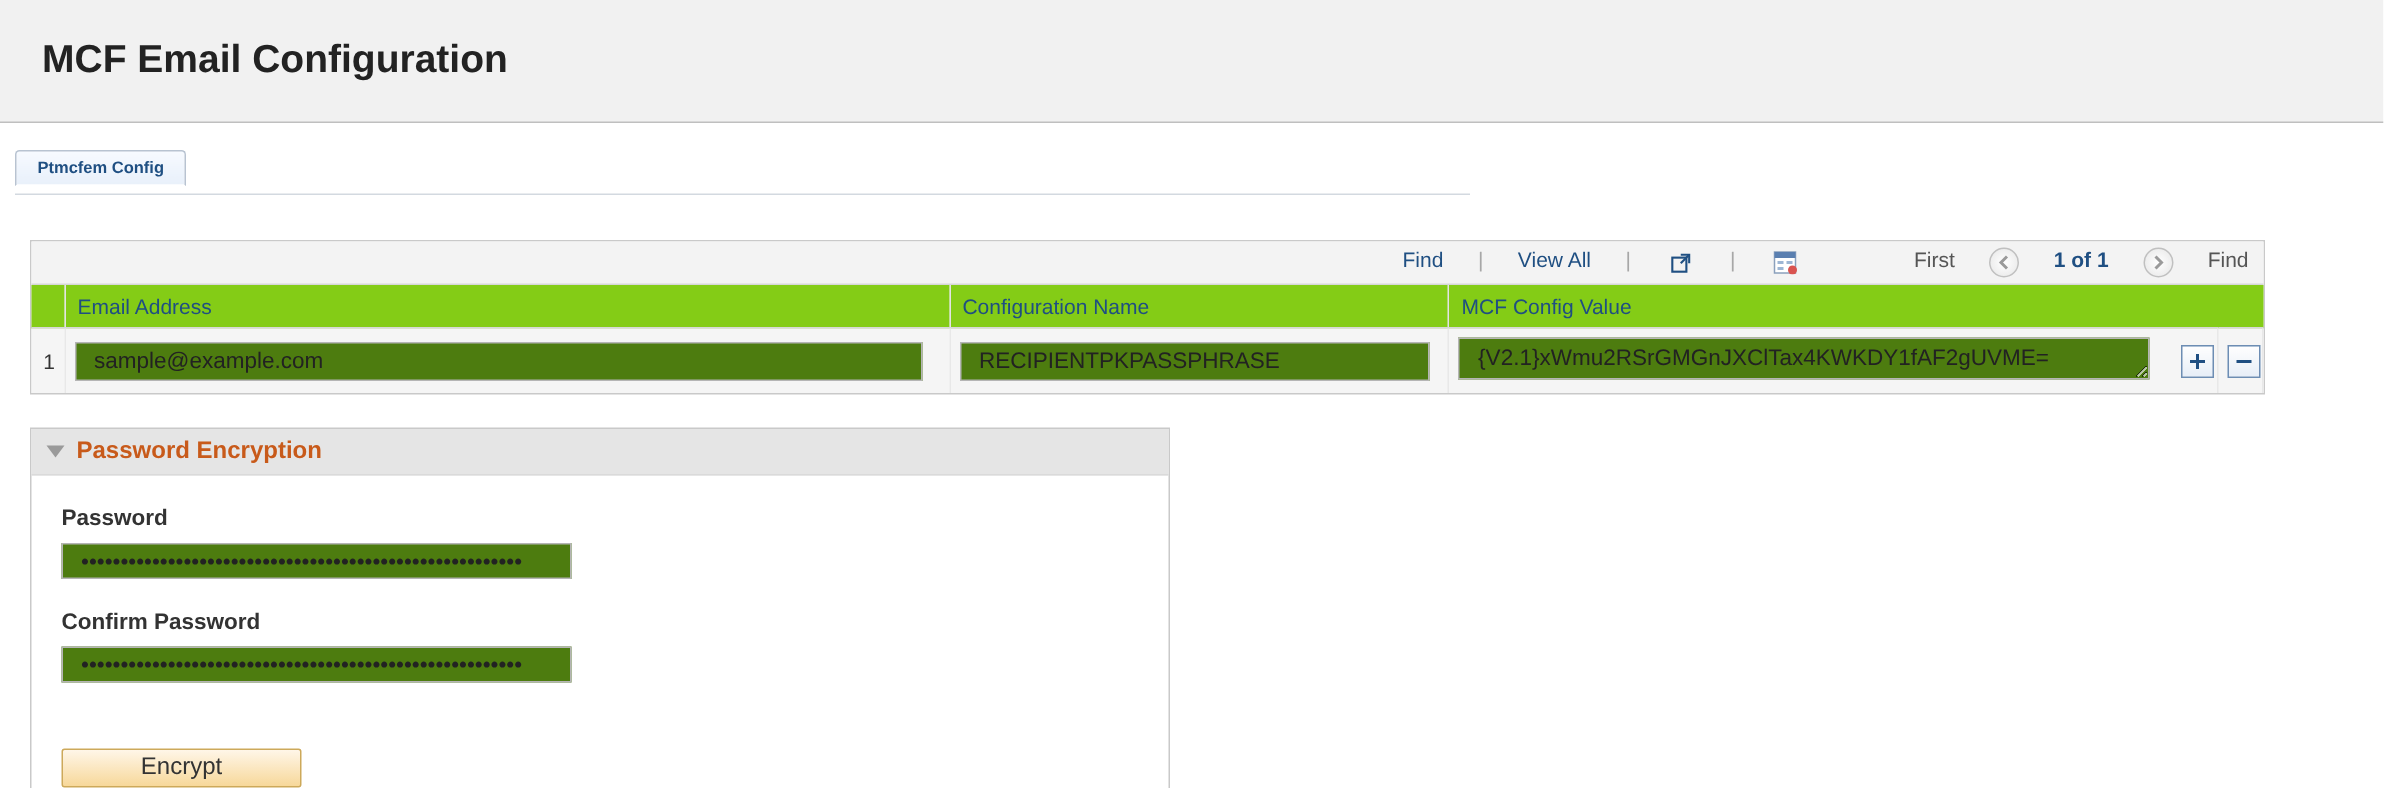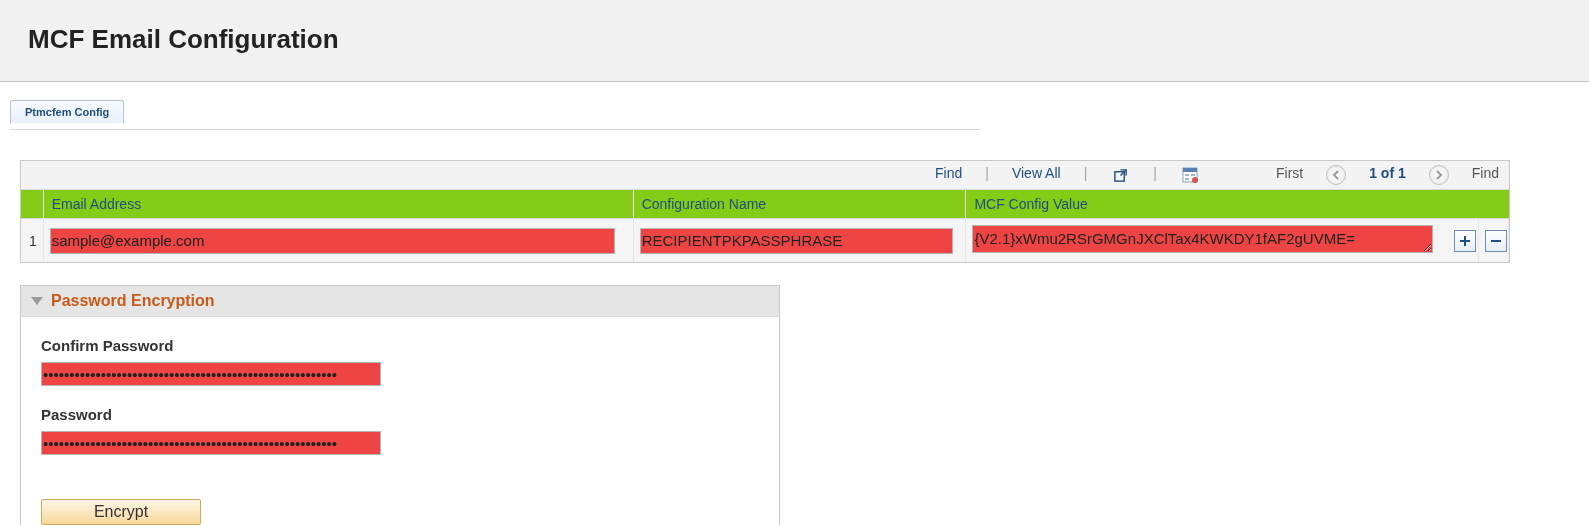--- a/index.html
+++ b/index.html
@@ -128,23 +128,23 @@
     color: #333;
     padding-right: 4px;
   }
   .col-email { width: 585px; }
   .col-config { width: 330px; }
   .col-value { width: 478px; }
   .col-btn { width: 30px; text-align:center; padding:4px 2px;}
   input[type="text"], textarea, input[type="password"] {
     font-family: inherit;
     font-size: 15px;
-    padding: 4px 1px;
+    padding: 4px 12px;
     border: 1px solid #b5b5b5;
-    background: #ef4444;
+    background: #4d7c0f;
     color: #222;
   }
   .grid-input { width: 98%; height: 26px; }
   .grid-textarea {
     width: 98%;
     height: 28px;
     resize: both;
     overflow: hidden;
     line-height: 1.2;
   }
@@ -324,25 +324,25 @@
   </table>
 </div>
 
 <div class="panel">
   <div class="panel-header">
     <span class="collapse-tri"></span>
     <span>Password Encryption</span>
   </div>
   <div class="panel-body">
     <div class="field">
-      <label>Confirm Password</label>
+      <label>Password</label>
       <input type="password" class="pw-dots" value="••••••••••••••••••••••••••••••••••••••••••••••••••••••••" style="">
     </div>
     <div class="field">
-      <label>Password</label>
+      <label>Confirm Password</label>
       <input type="password" class="pw-dots" value="••••••••••••••••••••••••••••••••••••••••••••••••••••••••" style="">
     </div>
     <div class="btn-row">
       <button class="encrypt-btn">Encrypt</button>
     </div>
     <div class="field">
       <input type="text" value="{V2.1}xWmu2RSrGMGnJXClTax4KWKDY1f" style="">
     </div>
   </div>
 </div>

